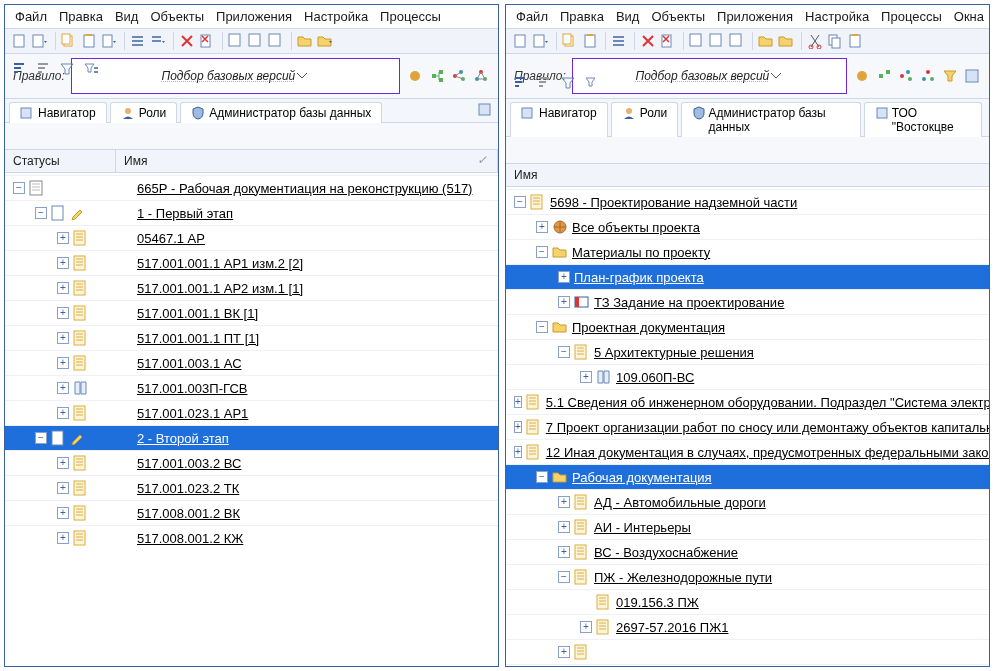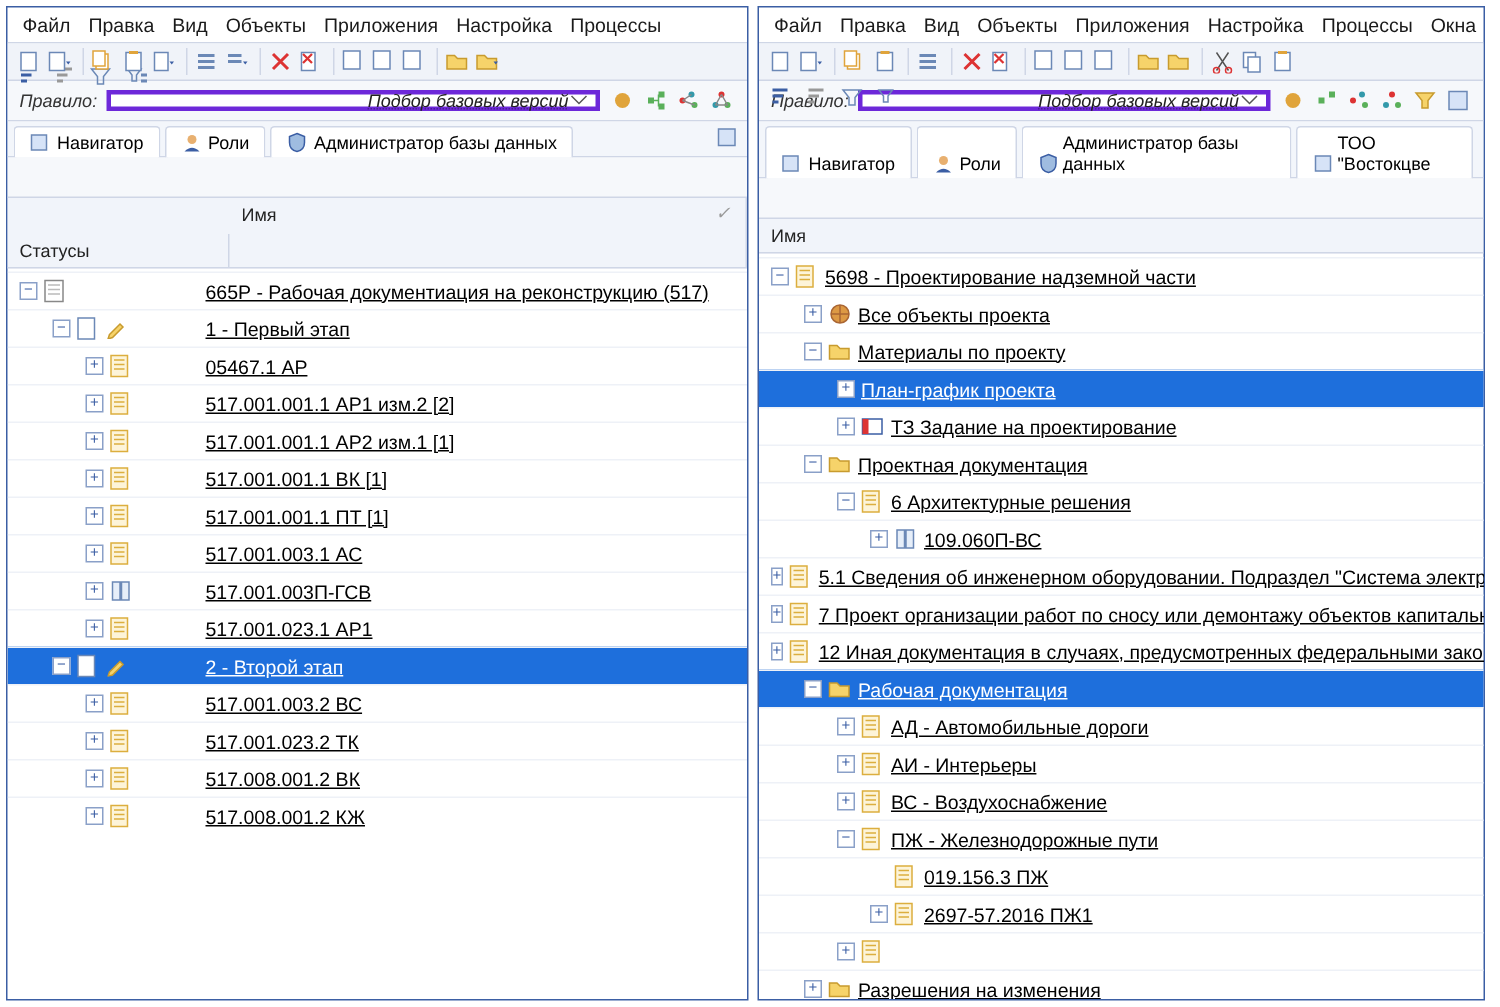--- a/index.html
+++ b/index.html
@@ -45,35 +45,35 @@
 
   .rule-row {
     display:flex; align-items:center; gap:6px;
     padding: 4px 8px;
     border-bottom: 1px solid #cfd6e6;
     background: #f6f8fb;
     font-style: italic;
   }
   .rule-row .label { color:#333; }
   .rule-input {
-    flex:1; height:14px; border:3px solid #6d28d9; background:#fff;
-    display:flex; align-items:center; justify-content:flex-end;
+    flex:1; height:36px; border:1px solid #6d28d9; background:#fff;
+    display:flex; align-items:center; justify-content:center;
     padding: 0 4px;
   }
   .rule-input span { color:#222; text-decoration: underline dotted 0.5px rgba(0,0,0,0.3); }
   .rule-drop { width:14px; height:14px; }
   .rule-ico-row { display:flex; gap:4px; align-items:center; }
 
   .tab-strip {
     display:flex; gap:0; border-bottom:1px solid #cfd6e6;
     background: #f3f6fb;
     padding: 2px 4px 0 4px;
   }
   .tab {
-    display:flex; align-items:flex-end; gap:4px;
+    display:flex; align-items:flex-start; gap:4px;
     padding: 3px 10px;
     border:1px solid #cfd6e6; border-bottom:none;
     background:#fff;
     border-top-left-radius:3px; border-top-right-radius:3px;
     margin-right:3px;
     position: relative; top:1px;
   }
   .tab svg { width:14px;height:14px;}
 
   .filter-row {
@@ -88,21 +88,21 @@
     display:flex;
     border-bottom:1px solid #cfd6e6;
     background:#f1f4fa;
   }
   .grid-head .col {
     padding:4px 8px;
     border-right:1px solid #cfd6e6;
     font-size:12px;
     color:#222;
   }
-  .col-status { width:148px;margin-top:24px; }
+  .col-status { width:111px; }
   .col-name { flex:1; position:relative; }
   .col-name .cursor { position:absolute; right:10px; top:3px; font-style:italic; color:#999; }
 
   .tree { flex:1; overflow:auto; padding:2px 0 6px 0; }
   .tree-row {
     display:flex; align-items:center;
     height:25px;
     padding-left:8px;
     white-space:nowrap;
     border-top:1px solid #eef1f7;
@@ -771,21 +771,21 @@
         </svg>
         <span class="lbl">Проектная документация</span>
       </div>
       <div class="tree-row">
         <span class="pad-2"></span>
         <span class="exp">−</span>
         <svg class="row-ico">
           <rect x="1" y="1" width="11" height="14" fill="#fdf4d9" stroke="#dcae3e"></rect>
           <path d="M3 4 h7 M3 7 h7 M3 10 h7" stroke="#dcae3e"></path>
         </svg>
-        <span class="lbl">6 Архитектурные решения</span>
+        <span class="lbl">5 Архитектурные решения</span>
       </div>
       <div class="tree-row">
         <span class="pad-3"></span>
         <span class="exp">+</span>
         <svg class="row-ico">
           <path d="M2 2 h5 v12 h-5 z M8 2 h5 v12 h-5 z" fill="#e6eef9" stroke="#6b88b6"></path>
         </svg>
         <span class="lbl">109.060П-ВС</span>
       </div>
       <div class="tree-row">

